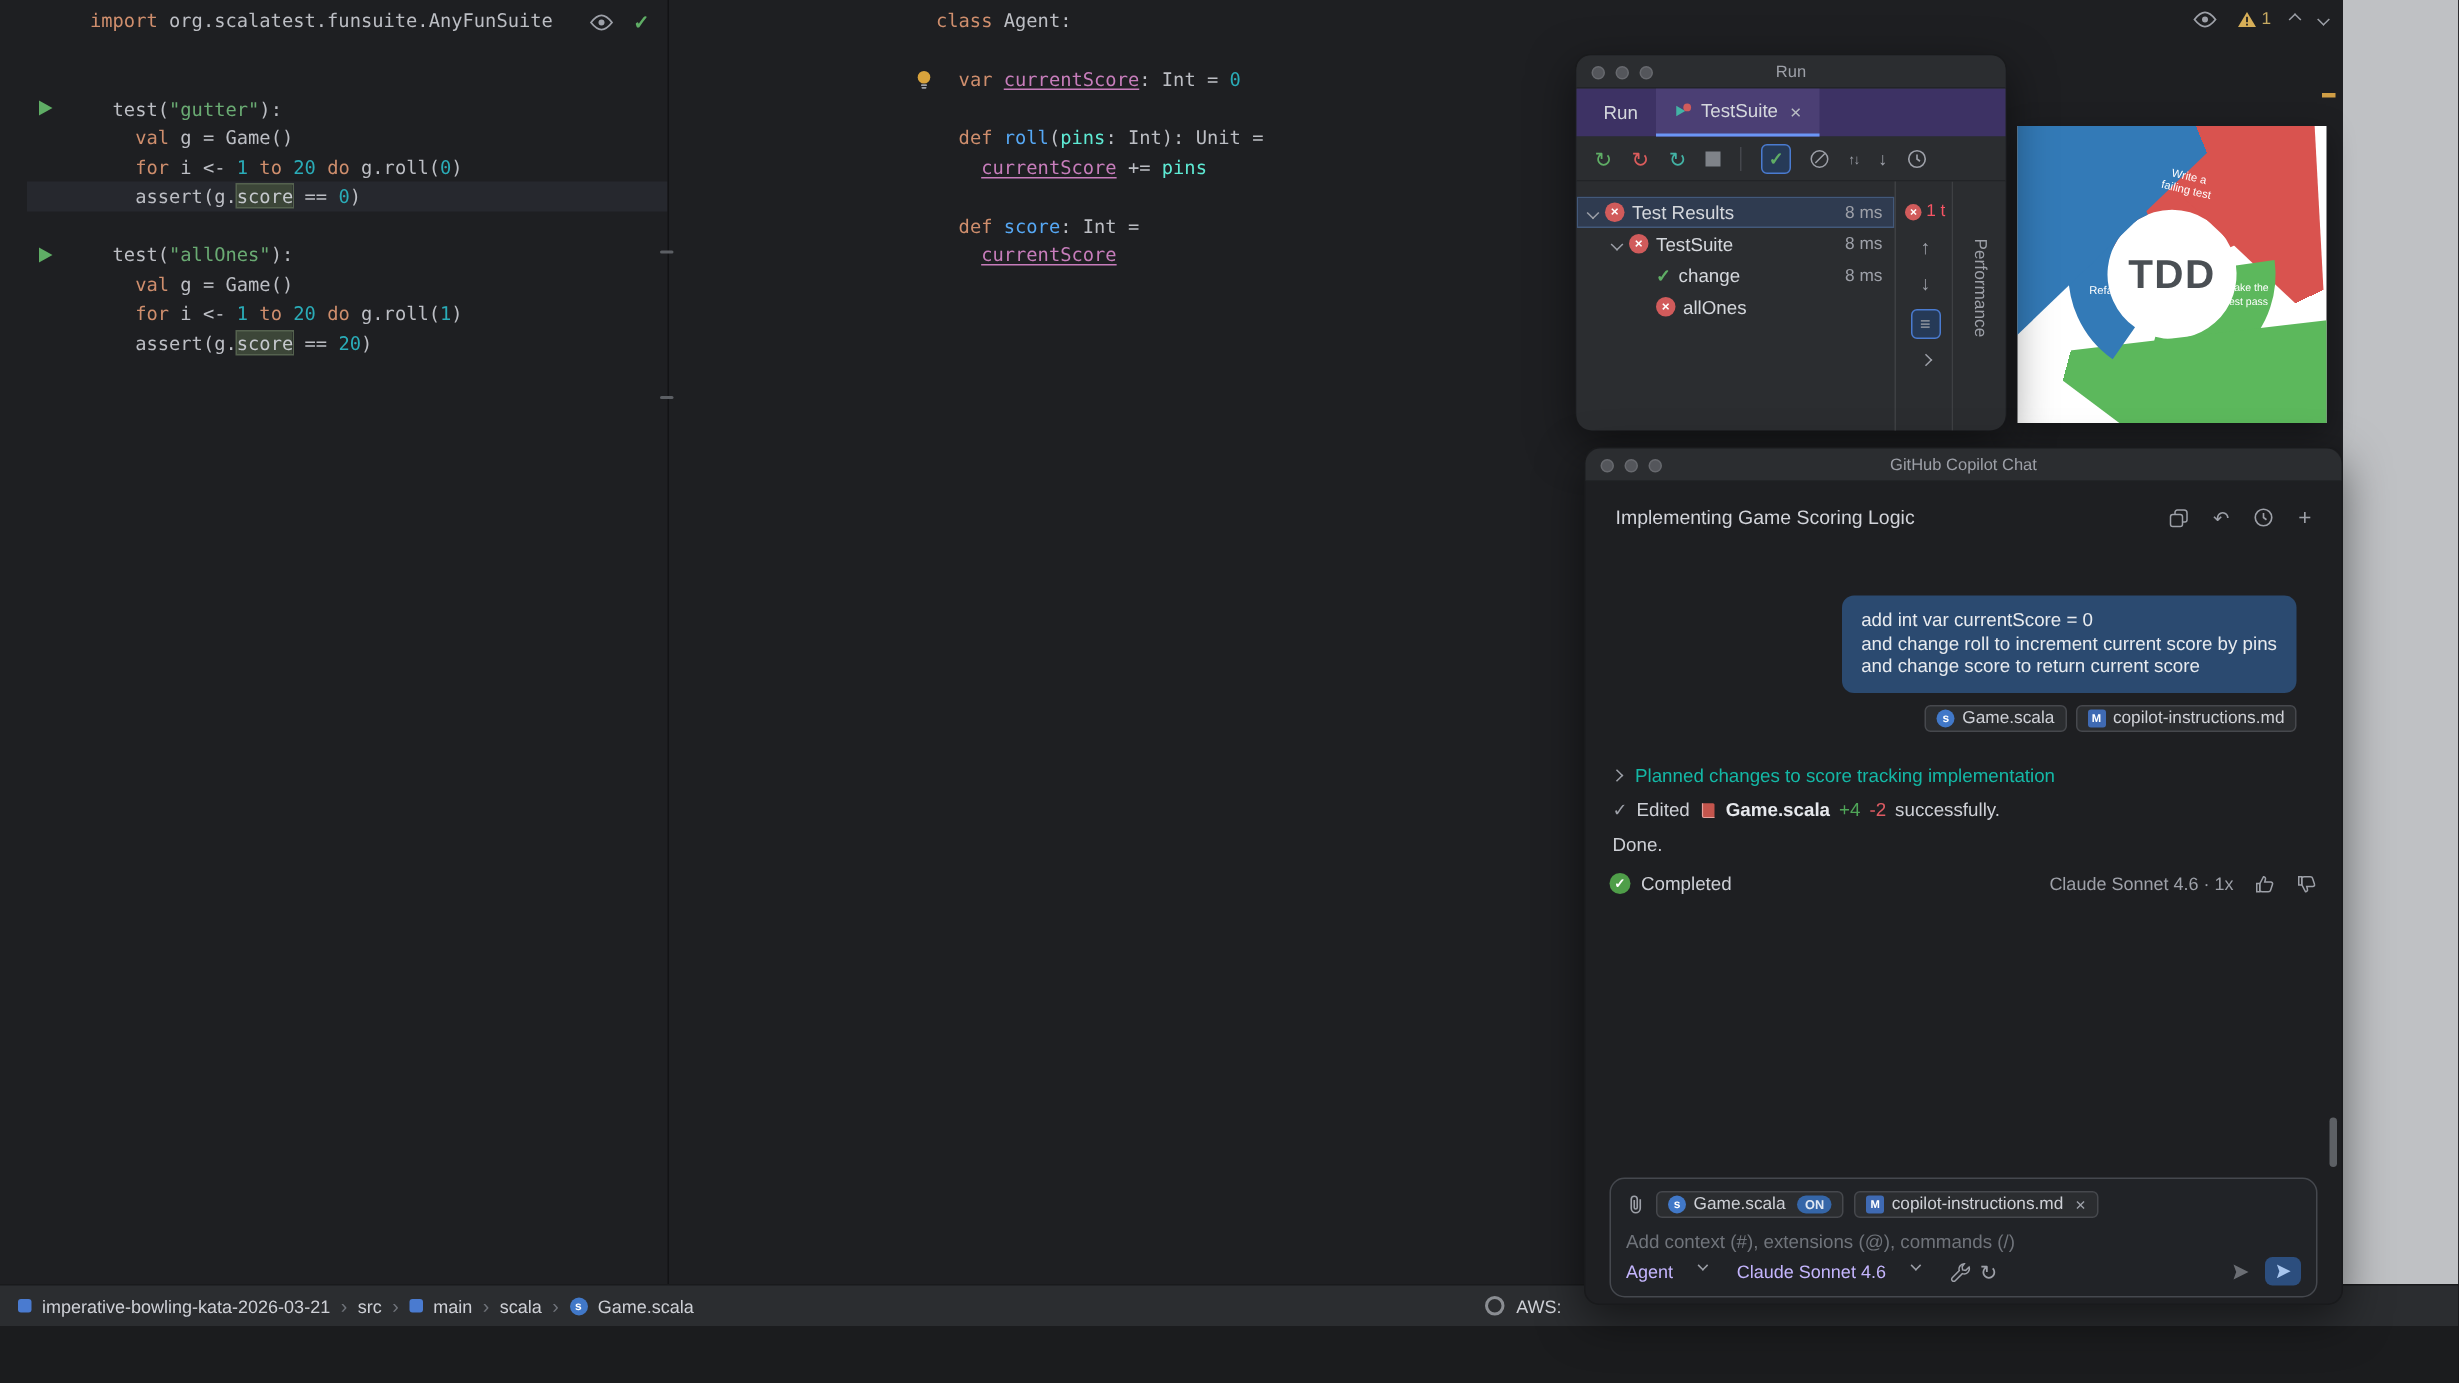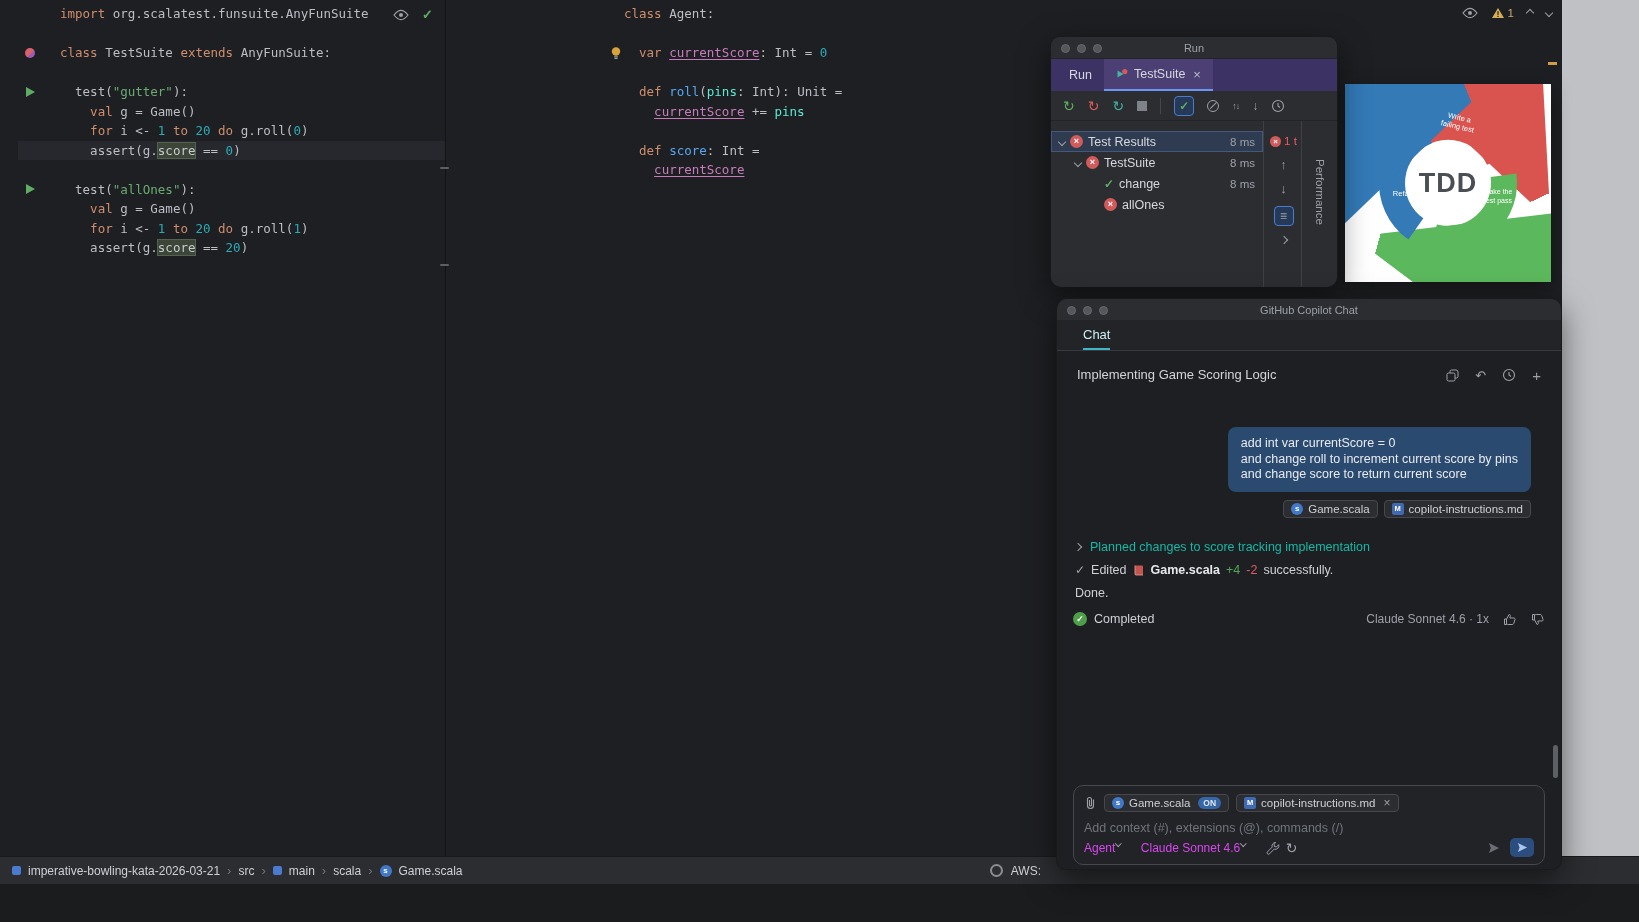--- a/index.html
+++ b/index.html
@@ -96,41 +96,40 @@
 .addn{color:#4fa558}.deln{color:#e05c64}
 .done-row{padding:0 18px;margin-top:9px;color:#ced0d6;font-size:12.5px}
 .completed-row{display:flex;align-items:center;gap:7px;padding:0 16px;margin-top:12px;font-size:12.5px;color:#ced0d6}
 .greencirc{width:14px;height:14px;border-radius:50%;background:#4f9e49;color:#fff;font:bold 9px/14px "Liberation Sans";text-align:center}
 .comp-right{margin-left:auto;display:flex;align-items:flex-end;gap:14px;color:#9da0a8;font-size:12px}
 .scrollthumb{position:absolute;right:3px;top:446px;width:5px;height:33px;border-radius:3px;background:#5d6065}
 .inputbox{position:absolute;left:16px;right:16px;bottom:4px;height:80px;border:1px solid #45484e;border-radius:10px;background:#212327;padding:8px 10px}
 .in-chips{display:flex;align-items:center;gap:7px}
 .in-ph{margin-top:9px;font-size:12.5px;color:#70747b}
 .in-bottom{position:absolute;left:10px;right:10px;bottom:7px;display:flex;align-items:center;gap:6px}
-.agent-lbl{color:#d946ef;font-size:12px;display:flex;align-items:flex-start;gap:1px}
+.agent-lbl{color:#c4b5fd;font-size:12px;display:flex;align-items:flex-start;gap:18px}
 .sp14{width:8px}
 .sendbtn{width:24px;height:19px;border-radius:5px;background:#2c4e7e;display:flex;align-items:center;justify-content:center;margin-left:4px}
 
 #statusBar{position:absolute;left:0;top:856px;width:1639px;height:28px;background:#2b2d30;border-top:1px solid #191a1c;display:flex;align-items:center;padding:0 12px;gap:7px;font-size:12px;color:#ced0d6;z-index:2}
 .bc-sep{color:#6f737a;font-size:13px}
 .mod-ic{width:9px;height:9px;border-radius:2px;background:#4a7bd0;flex:none}
 .aws-right{margin-left:auto;margin-right:586px;display:flex;align-items:center;gap:8px}
 .donut{width:13px;height:13px;border:2.5px solid #8a8d92;border-radius:50%}
 svg{display:block}
 </style>
 </head>
 <body>
 
 <div id="root">
 
   <div class="pane" id="paneLeft">
     <div class="code" id="leftCode">
         <div class="cl"><span class="gut" style="width: 42px;"></span><span class="ct"><span class="tk-k">import</span><span class="tk-t"> org.scalatest.funsuite.AnyFunSuite</span></span></div>
         <div class="cl"><span class="gut" style="width: 42px;"></span><span class="ct"></span></div>
-        <div class="cl"><span class="gut" style="width: 42px;"><span class="gi gi-class"></span></span><span class="ct"><span class="tk-k">class</span><span class="tk-t"> TestSuite </span><span class="tk-k">extends</span><span class="tk-t"> AnyFunSuite:</span></span></div>
         <div class="cl"><span class="gut" style="width: 42px;"></span><span class="ct"></span></div>
         <div class="cl"><span class="gut" style="width: 42px;"><span class="gi gi-play"></span></span><span class="ct"><span class="tk-t">  test(</span><span class="tk-s">"gutter"</span><span class="tk-t">):</span></span></div>
         <div class="cl"><span class="gut" style="width: 42px;"></span><span class="ct"><span class="tk-t">    </span><span class="tk-k">val</span><span class="tk-t"> g = Game()</span></span></div>
         <div class="cl"><span class="gut" style="width: 42px;"></span><span class="ct"><span class="tk-t">    </span><span class="tk-k">for</span><span class="tk-t"> i &lt;- </span><span class="tk-n">1</span><span class="tk-t"> </span><span class="tk-k">to</span><span class="tk-t"> </span><span class="tk-n">20</span><span class="tk-t"> </span><span class="tk-k">do</span><span class="tk-t"> g.roll(</span><span class="tk-n">0</span><span class="tk-t">)</span></span></div>
         <div class="cl caret"><span class="gut" style="width: 42px;"></span><span class="ct"><span class="tk-t">    assert(g.</span><span class="tk-h">score</span><span class="tk-t"> == </span><span class="tk-n">0</span><span class="tk-t">)</span></span></div>
         <div class="cl"><span class="gut" style="width: 42px;"></span><span class="ct"></span></div>
         <div class="cl"><span class="gut" style="width: 42px;"><span class="gi gi-play"></span></span><span class="ct"><span class="tk-t">  test(</span><span class="tk-s">"allOnes"</span><span class="tk-t">):</span></span></div>
         <div class="cl"><span class="gut" style="width: 42px;"></span><span class="ct"><span class="tk-t">    </span><span class="tk-k">val</span><span class="tk-t"> g = Game()</span></span></div>
         <div class="cl"><span class="gut" style="width: 42px;"></span><span class="ct"><span class="tk-t">    </span><span class="tk-k">for</span><span class="tk-t"> i &lt;- </span><span class="tk-n">1</span><span class="tk-t"> </span><span class="tk-k">to</span><span class="tk-t"> </span><span class="tk-n">20</span><span class="tk-t"> </span><span class="tk-k">do</span><span class="tk-t"> g.roll(</span><span class="tk-n">1</span><span class="tk-t">)</span></span></div>
         <div class="cl"><span class="gut" style="width: 42px;"></span><span class="ct"><span class="tk-t">    assert(g.</span><span class="tk-h">score</span><span class="tk-t"> == </span><span class="tk-n">20</span><span class="tk-t">)</span></span></div>
@@ -291,25 +290,20 @@
 
   <div class="floatwin" id="chatWin">
     <div class="titlebar">
       <span class="dots">
           <i></i>
           <i></i>
           <i></i>
         </span>
       <span class="wtitle">GitHub Copilot Chat</span>
     </div>
-    <div class="chat-tabrow">
-      <span class="chat-tab">
-          <span>Chat</span>
-        </span>
-    </div>
     <div class="thread-head">
       <span class="thread-title">Implementing Game Scoring Logic</span>
       <span class="head-icons">
         <svg width="13" height="13" viewBox="0 0 13 13" fill="none" stroke="#9da0a8">
             <rect x="1" y="4" width="8" height="8" rx="1.5"></rect>
             <path d="M4 4V2.5A1.5 1.5 0 0 1 5.5 1H10a2 2 0 0 1 2 2v4.5A1.5 1.5 0 0 1 10.5 9H9"></path>
           </svg>
         <span class="glyphic">↶</span>
         <svg width="14" height="14" viewBox="0 0 14 14">
             <circle cx="7" cy="7" r="5.5" fill="none" stroke="#9da0a8" stroke-width="1.1"></circle>

